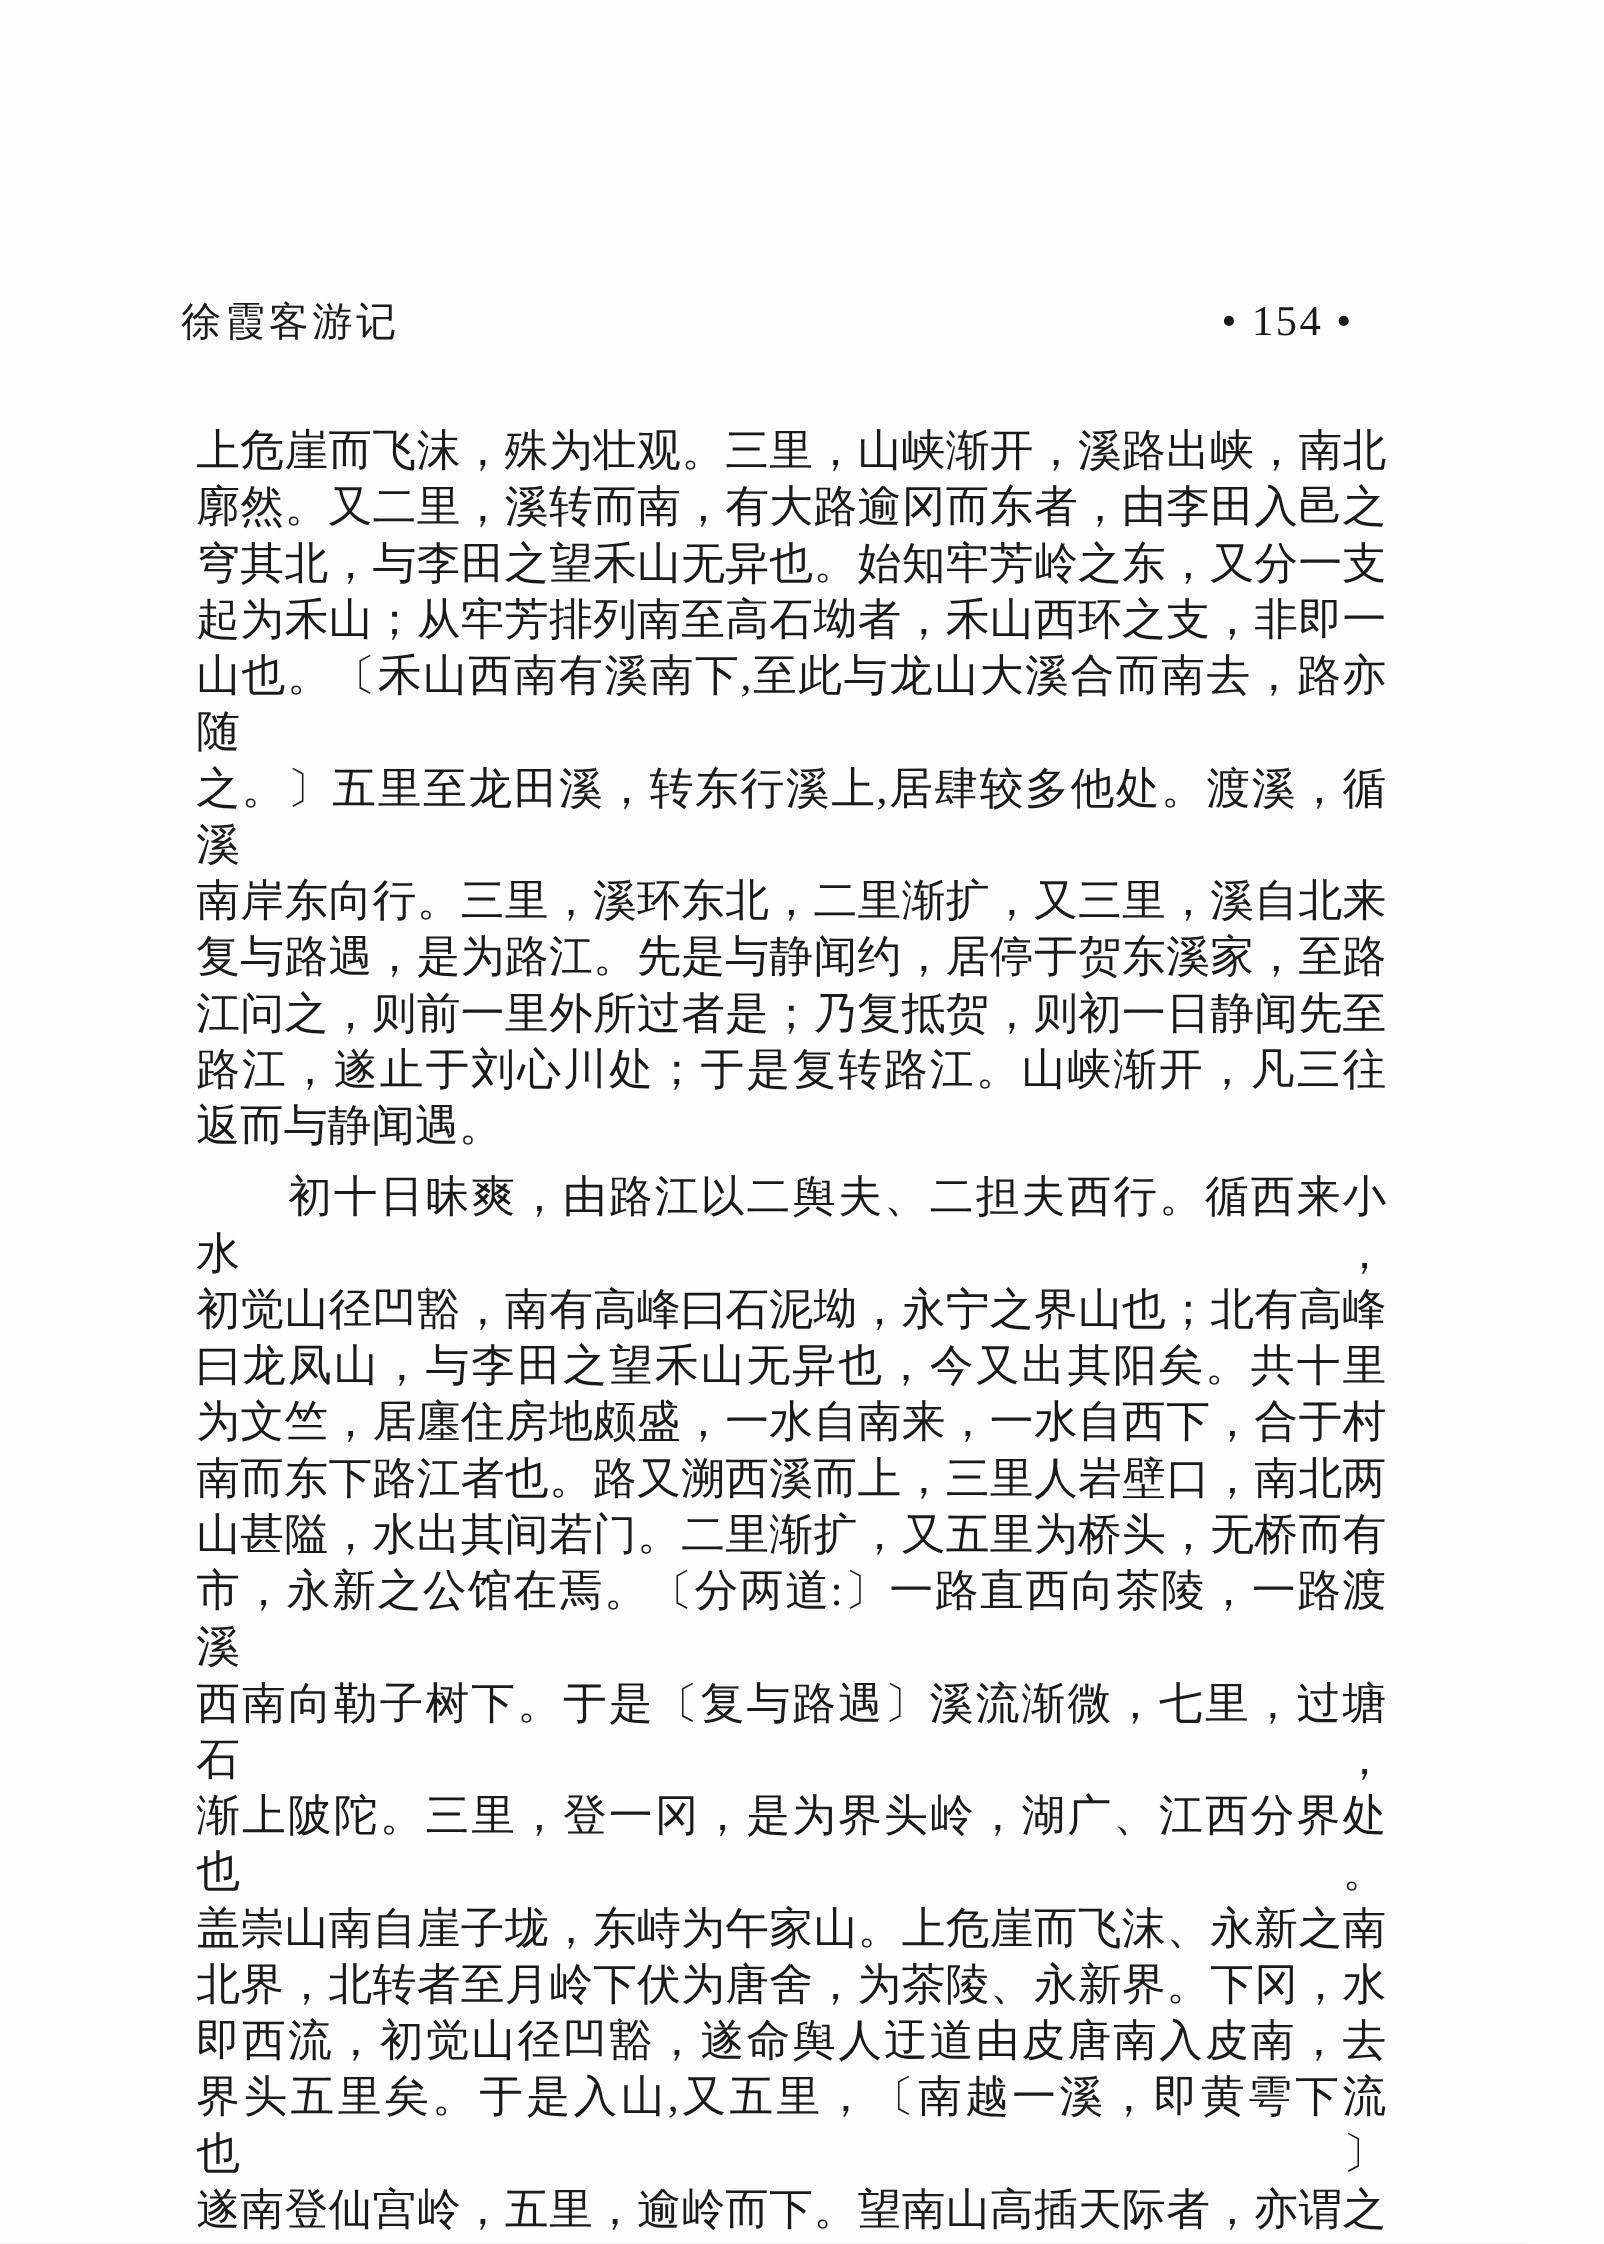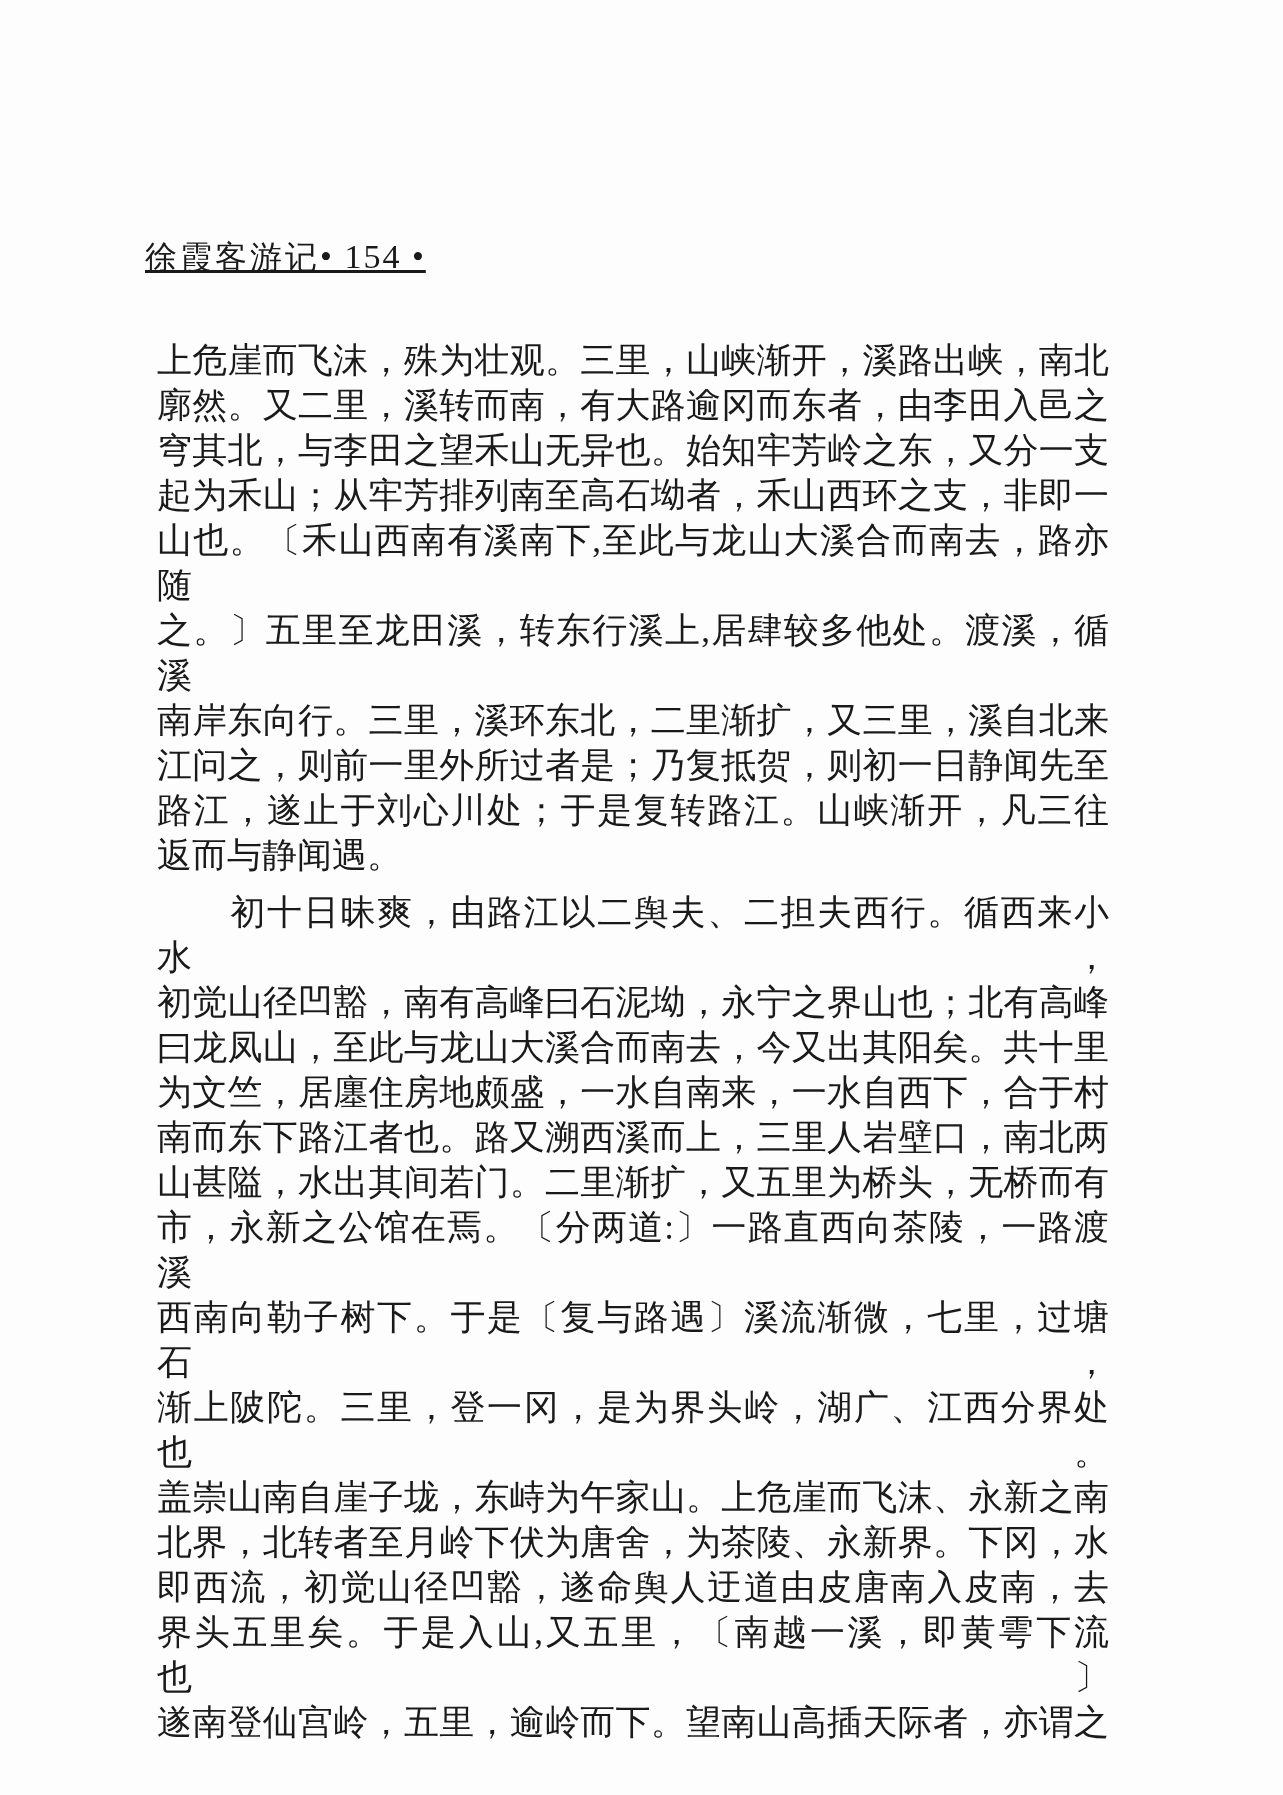--- a/index.html
+++ b/index.html
@@ -12,22 +12,22 @@
     color: #1a1a1a;
     font-family: "Liberation Serif", "DejaVu Serif", serif;
     overflow: hidden;
   }
   .running-header {
     position: absolute;
     top: 236px;
     left: 145px;
     right: 200px;
     display: flex;
+    justify-content: space-between;
     align-items: baseline;
-    text-decoration: underline;
   }
   .book-title {
     font-size: 32px;
     letter-spacing: 3px;
     white-space: nowrap;
   }
   .page-number {
     font-size: 34px;
     letter-spacing: 2px;
     white-space: nowrap;
@@ -60,28 +60,29 @@
   </div>
   <div class="body-text">
       <div class="paragraph">
         <div class="line">上危崖而飞沫，殊为壮观。三里，山峡渐开，溪路出峡，南北</div>
         <div class="line">廓然。又二里，溪转而南，有大路逾冈而东者，由李田入邑之</div>
         <div class="line">穹其北，与李田之望禾山无异也。始知牢芳岭之东，又分一支</div>
         <div class="line">起为禾山；从牢芳排列南至高石坳者，禾山西环之支，非即一</div>
         <div class="line">山也。〔禾山西南有溪南下,至此与龙山大溪合而南去，路亦随</div>
         <div class="line">之。〕五里至龙田溪，转东行溪上,居肆较多他处。渡溪，循溪</div>
         <div class="line">南岸东向行。三里，溪环东北，二里渐扩，又三里，溪自北来</div>
+        <div class="line">复与路遇，是为路江。先是与静闻约，居停于贺东溪家，至路</div>
         <div class="line">江问之，则前一里外所过者是；乃复抵贺，则初一日静闻先至</div>
         <div class="line">路江，遂止于刘心川处；于是复转路江。山峡渐开，凡三往</div>
         <div class="line short">返而与静闻遇。</div>
       </div>
       <div class="paragraph">
         <div class="line">　　初十日昧爽，由路江以二舆夫、二担夫西行。循西来小水，</div>
         <div class="line">初觉山径凹豁，南有高峰曰石泥坳，永宁之界山也；北有高峰</div>
-        <div class="line">曰龙凤山，至此与龙山大溪合而南去，今又出其阳矣。共十里</div>
+        <div class="line">曰龙凤山，与李田之望禾山无异也，今又出其阳矣。共十里</div>
         <div class="line">为文竺，居廛住房地颇盛，一水自南来，一水自西下，合于村</div>
         <div class="line">南而东下路江者也。路又溯西溪而上，三里人岩壁口，南北两</div>
         <div class="line">山甚隘，水出其间若门。二里渐扩，又五里为桥头，无桥而有</div>
         <div class="line">市，永新之公馆在焉。〔分两道:〕一路直西向茶陵，一路渡溪</div>
         <div class="line">西南向勒子树下。于是〔复与路遇〕溪流渐微，七里，过塘石，</div>
         <div class="line">渐上陂陀。三里，登一冈，是为界头岭，湖广、江西分界处也。</div>
         <div class="line">盖崇山南自崖子垅，东峙为午家山。上危崖而飞沫、永新之南</div>
         <div class="line">北界，北转者至月岭下伏为唐舍，为茶陵、永新界。下冈，水</div>
         <div class="line">即西流，初觉山径凹豁，遂命舆人迂道由皮唐南入皮南，去</div>
         <div class="line">界头五里矣。于是入山,又五里，〔南越一溪，即黄雩下流也〕</div>

